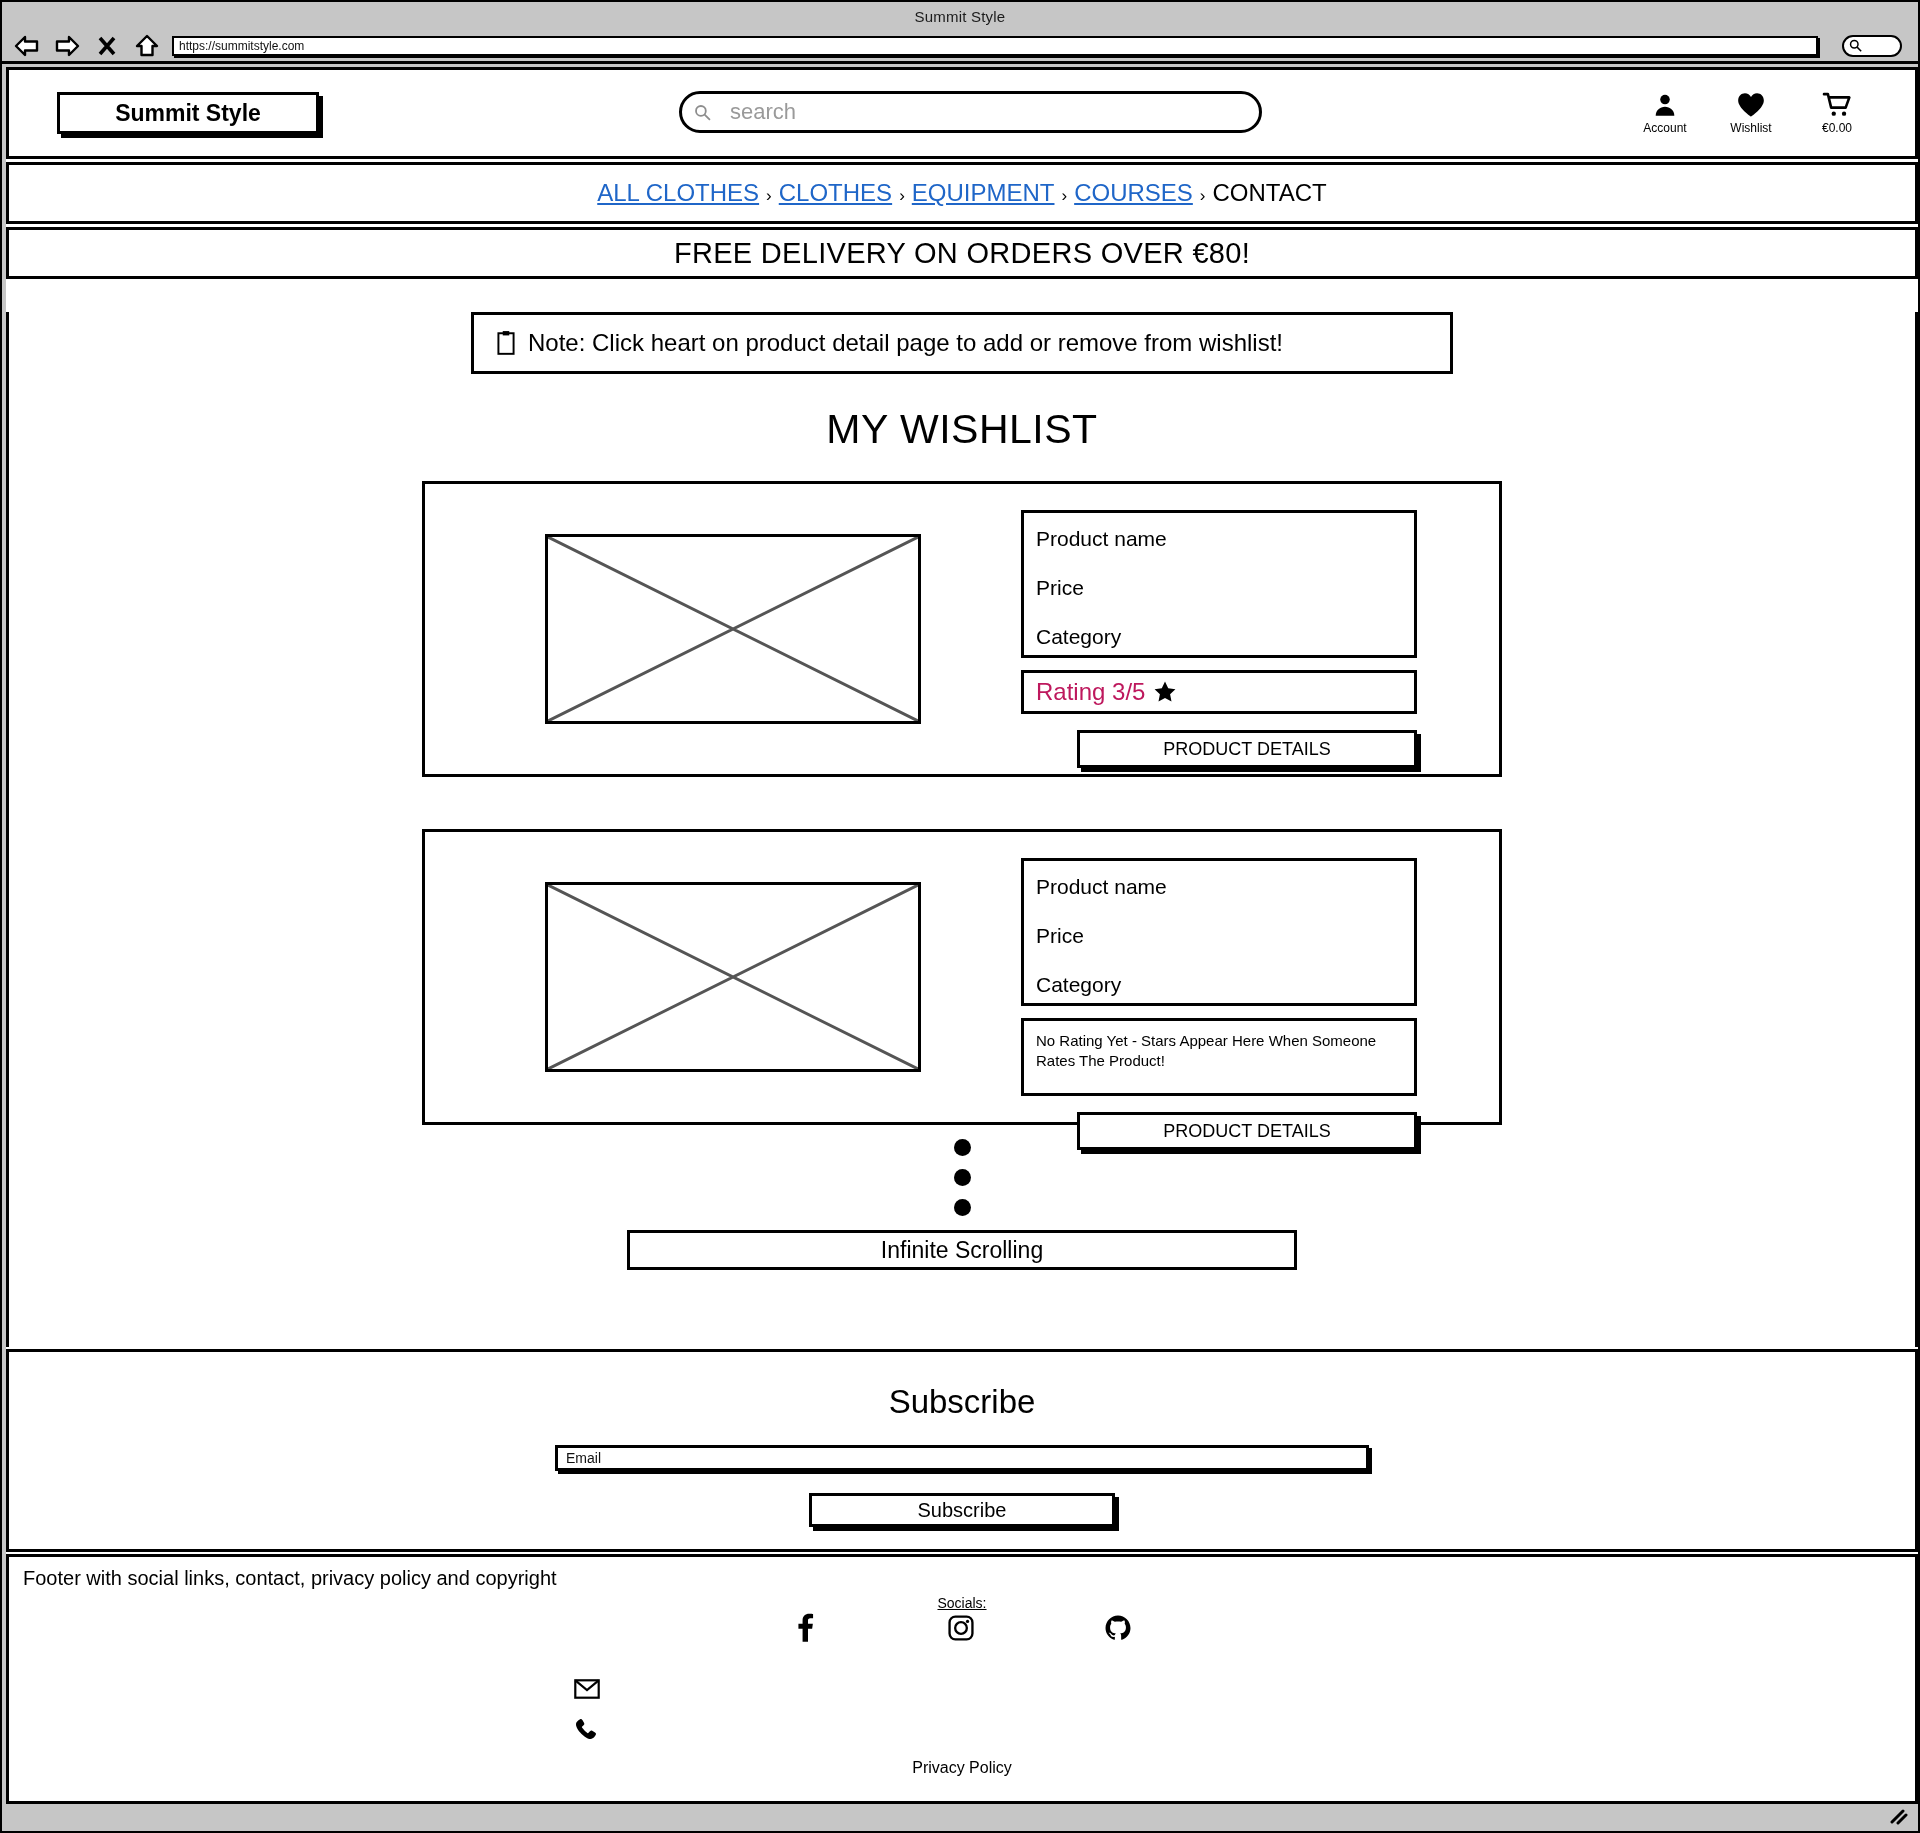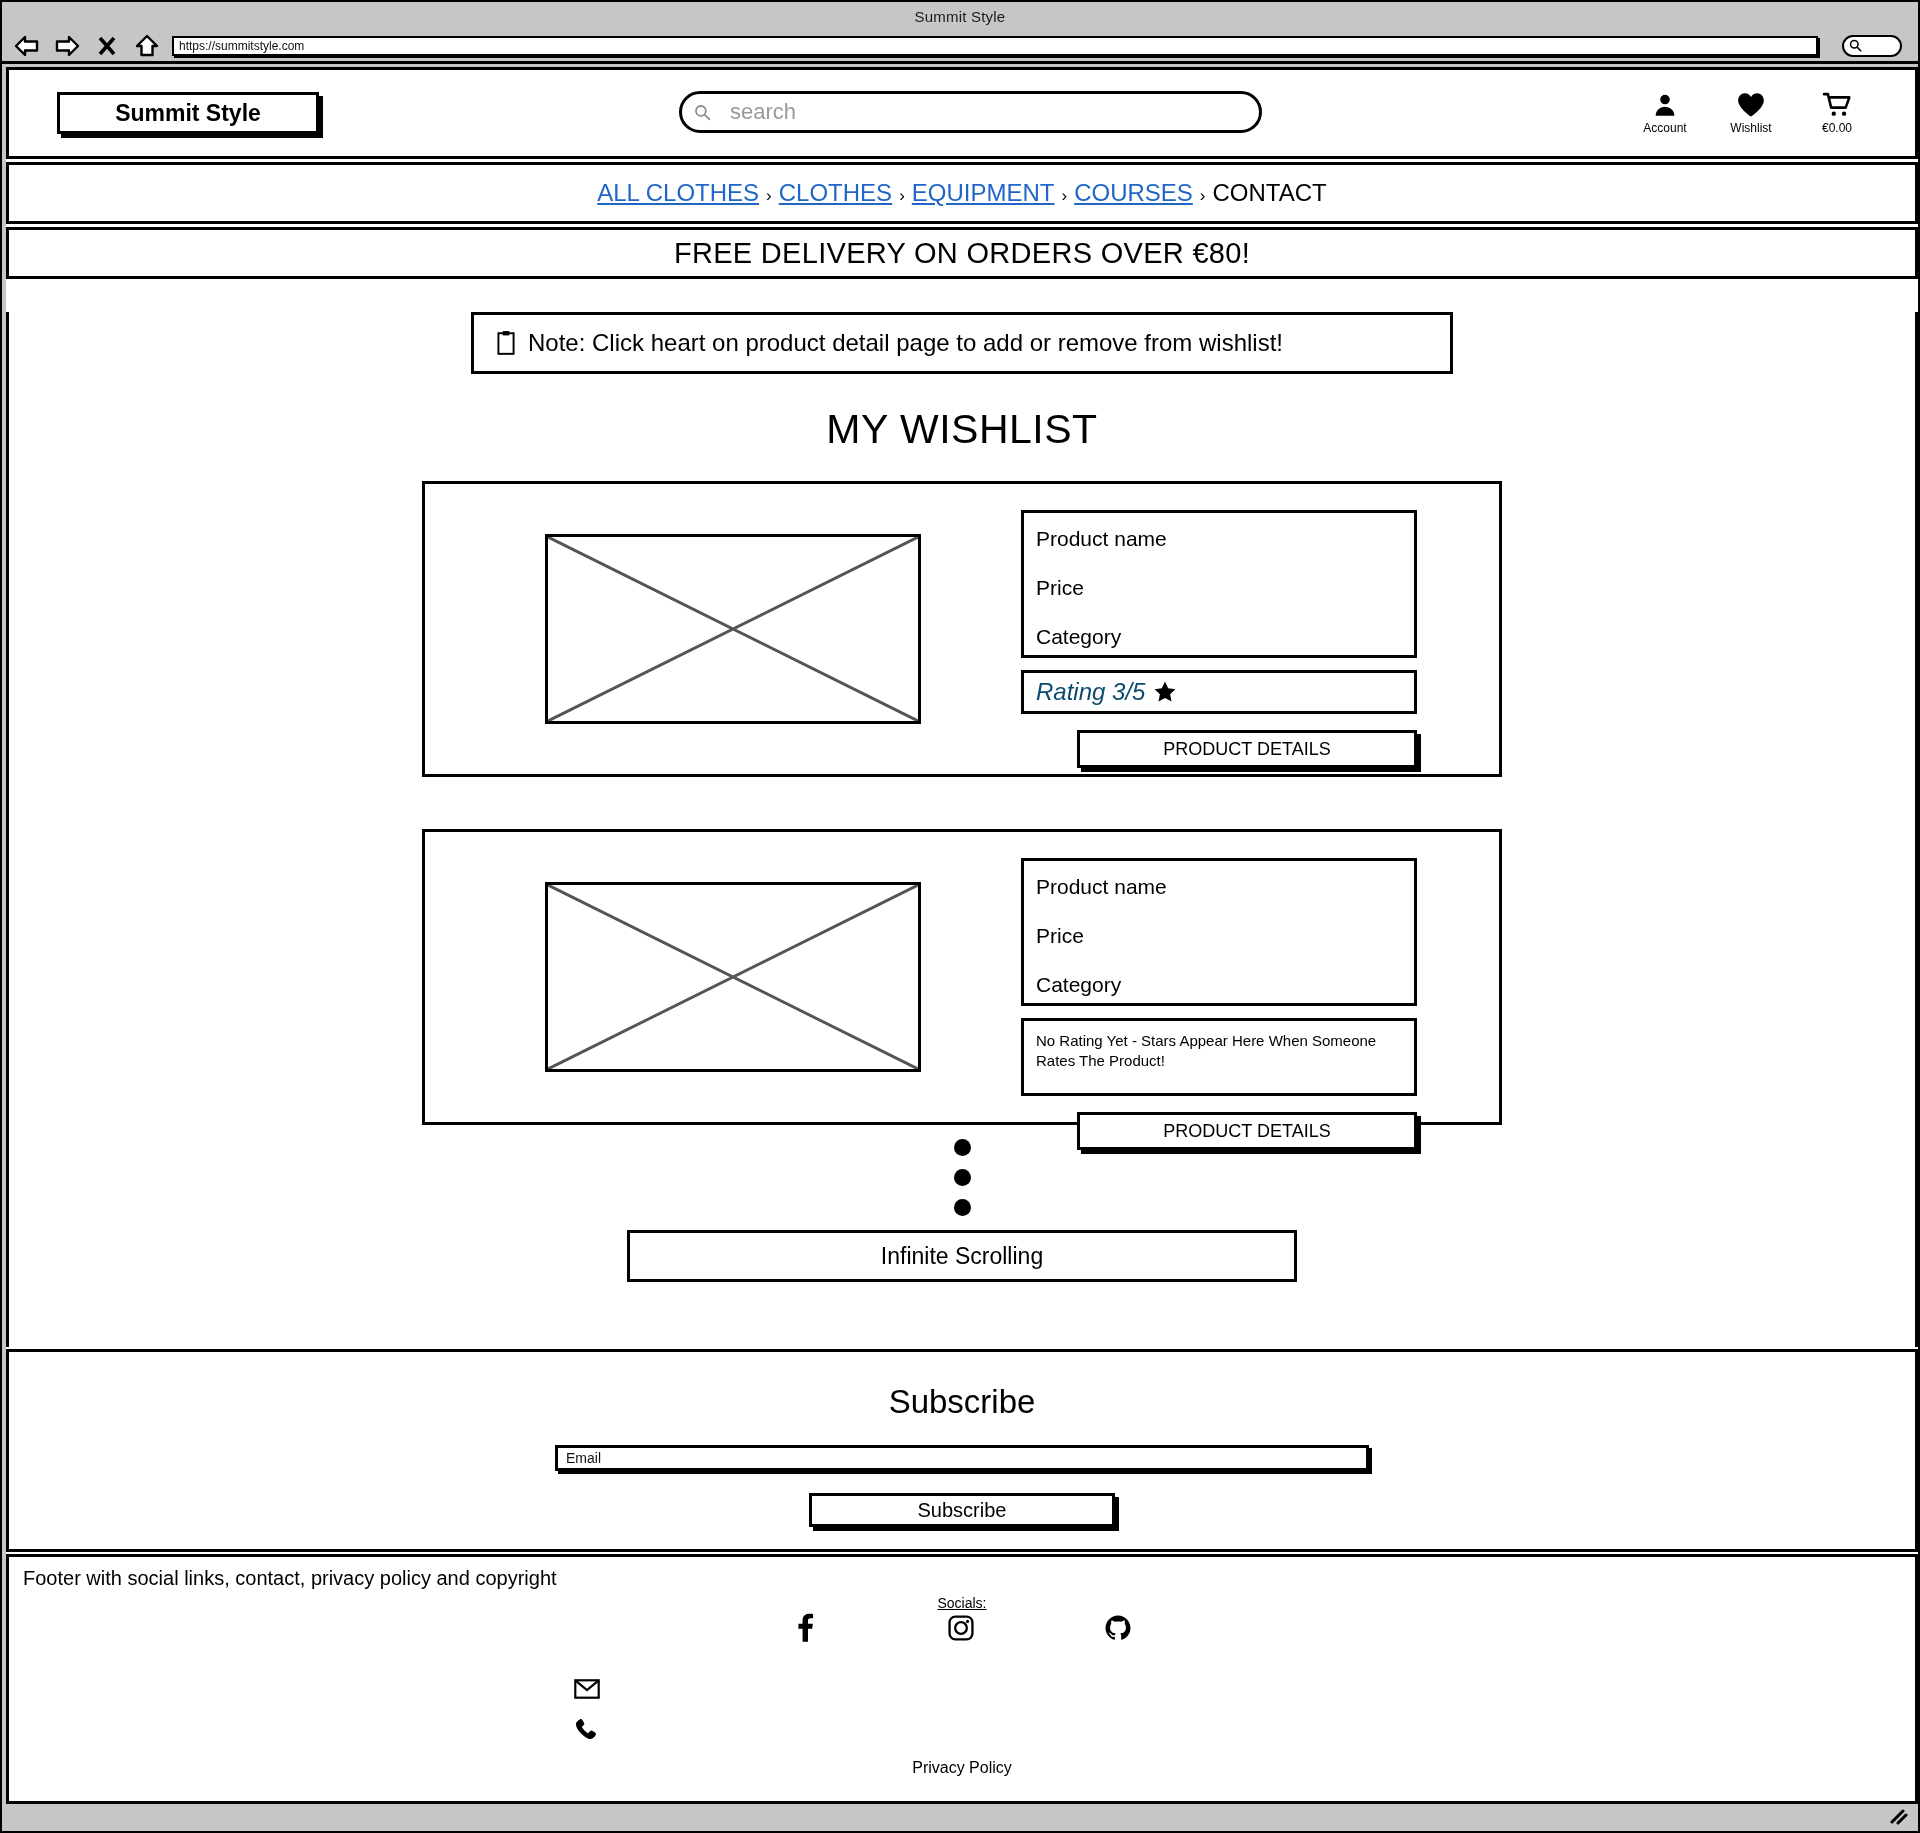--- a/index.html
+++ b/index.html
@@ -287,21 +287,21 @@
   .rating-box {
     border: 3px solid #000;
     box-sizing: border-box;
     margin-top: 12px;
     height: 44px;
     display: flex;
     align-items: center;
     padding-left: 12px;
     gap: 8px;
   }
-  .rating-text { font-size: 24px; color: #0c4a6e; font-style: italic; }
+  .rating-text { font-size: 24px; color: #be185d; }
   .rating-box.norating {
     height: 78px;
     align-items: flex-start;
     padding-top: 10px;
   }
   .norating-text {
     font-size: 15px;
     color: #000;
     line-height: 1.3;
     max-width: 350px;
@@ -328,21 +328,21 @@
     width: 30px;
     display: flex;
     flex-direction: column;
     align-items: center;
     gap: 13px;
   }
   .dot { width: 17px; height: 17px; border-radius: 50%; background: #000; }
 
   .infinite-box {
     width: 670px;
-    height: 52px;
+    height: 40px;
     margin: 14px auto 0 auto;
     border: 3px solid #000;
     box-sizing: border-box;
     display: flex;
     align-items: center;
     justify-content: center;
     font-size: 23px;
     color: #000;
   }
 

